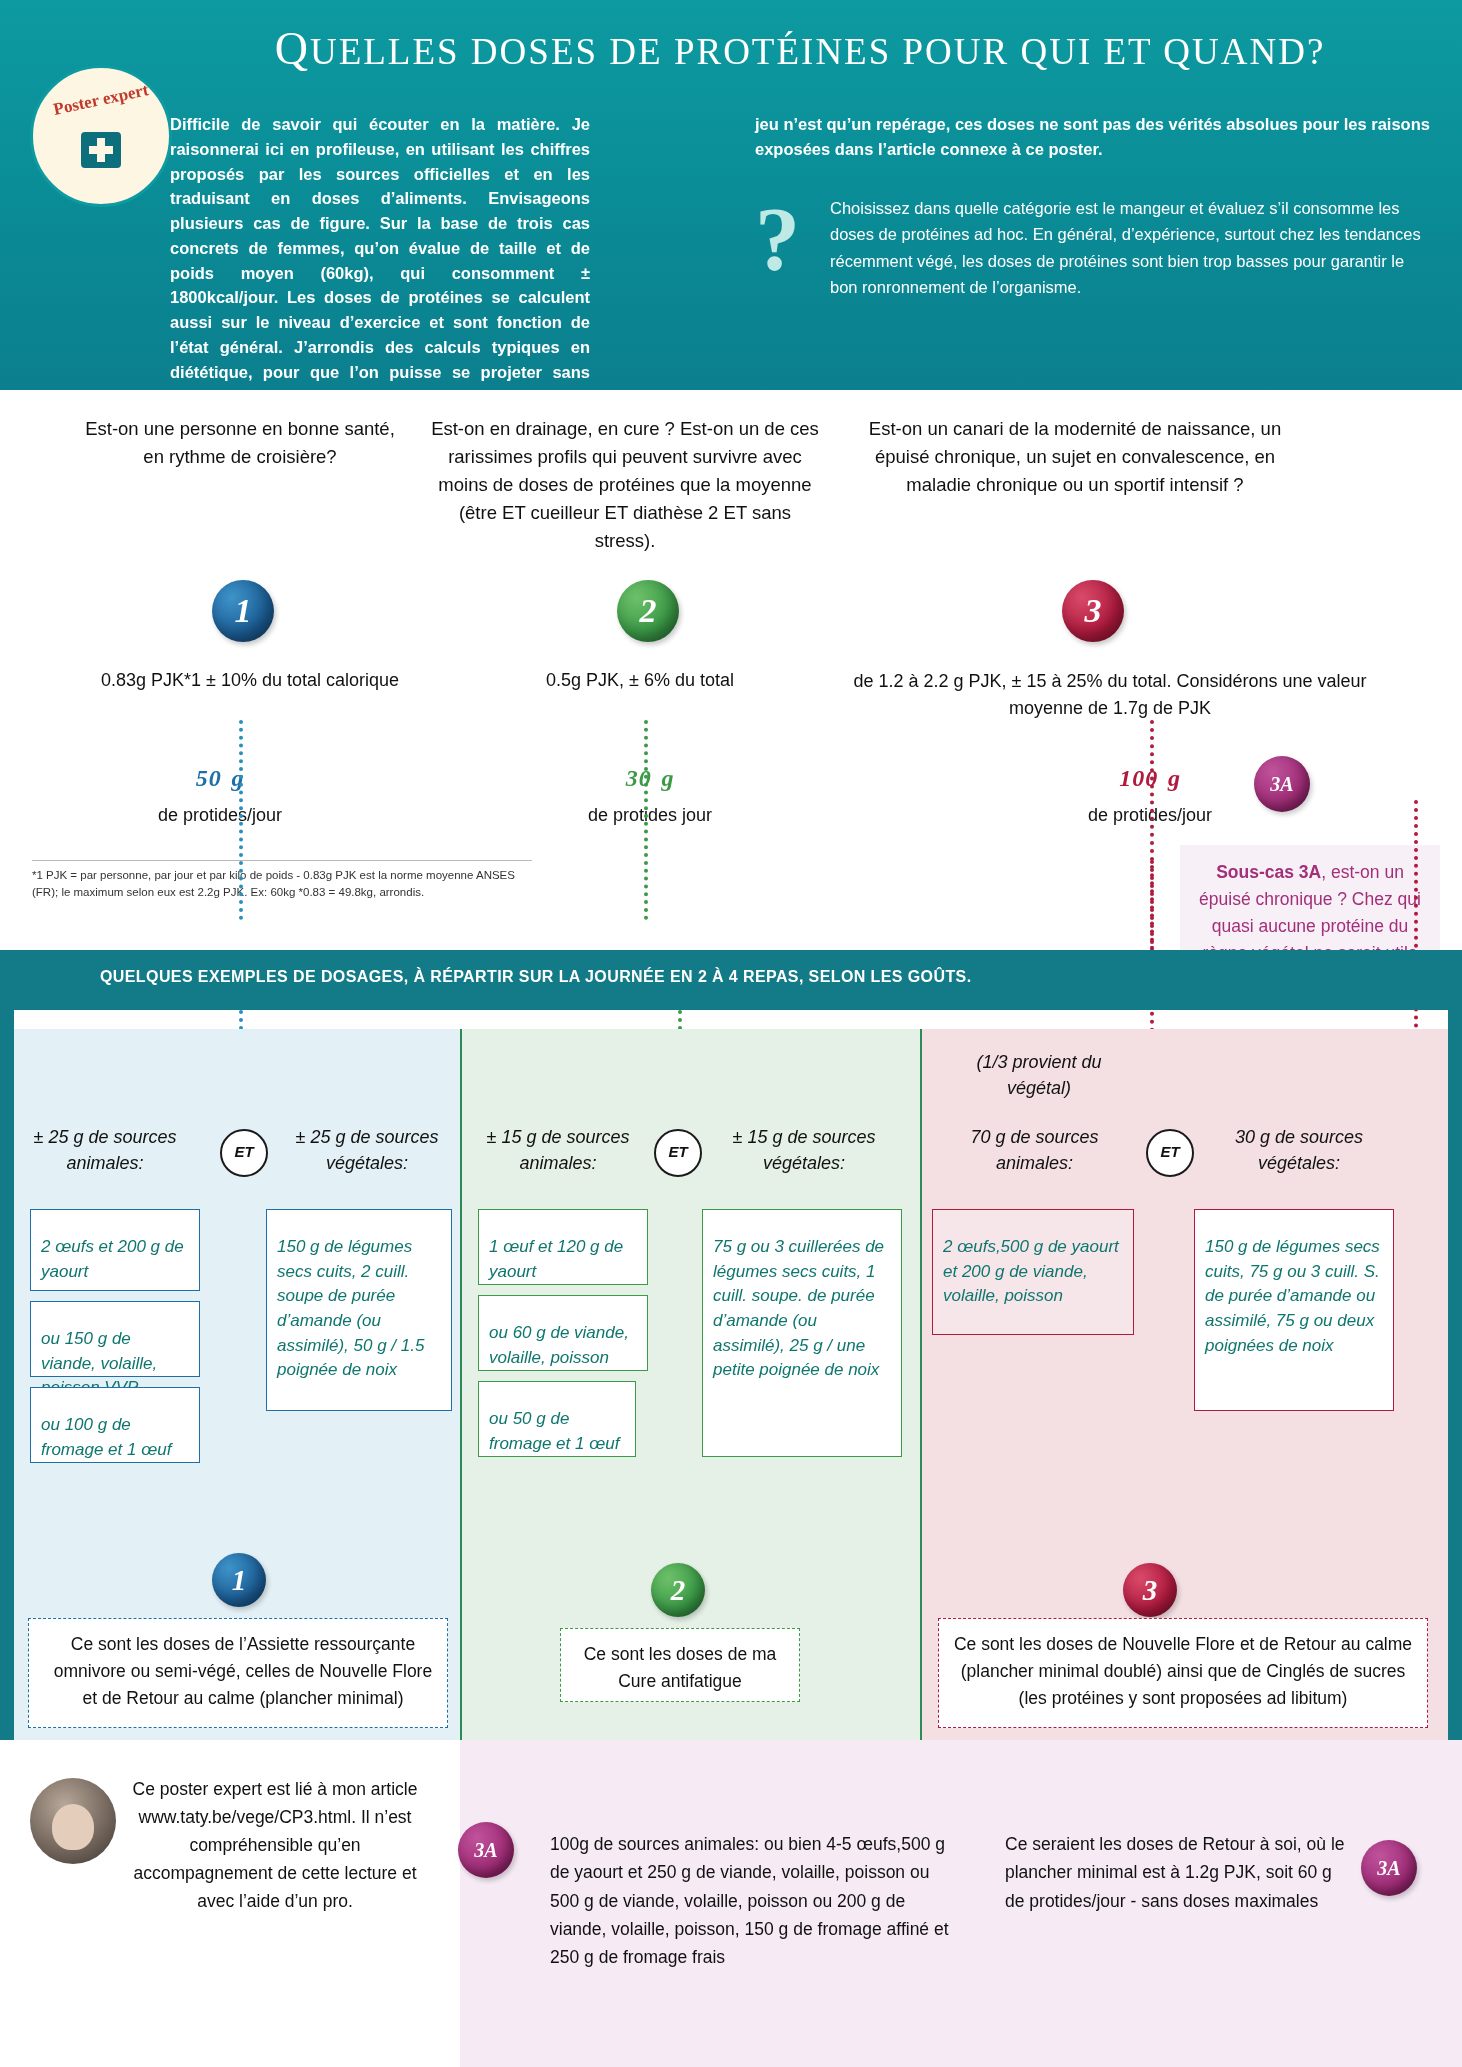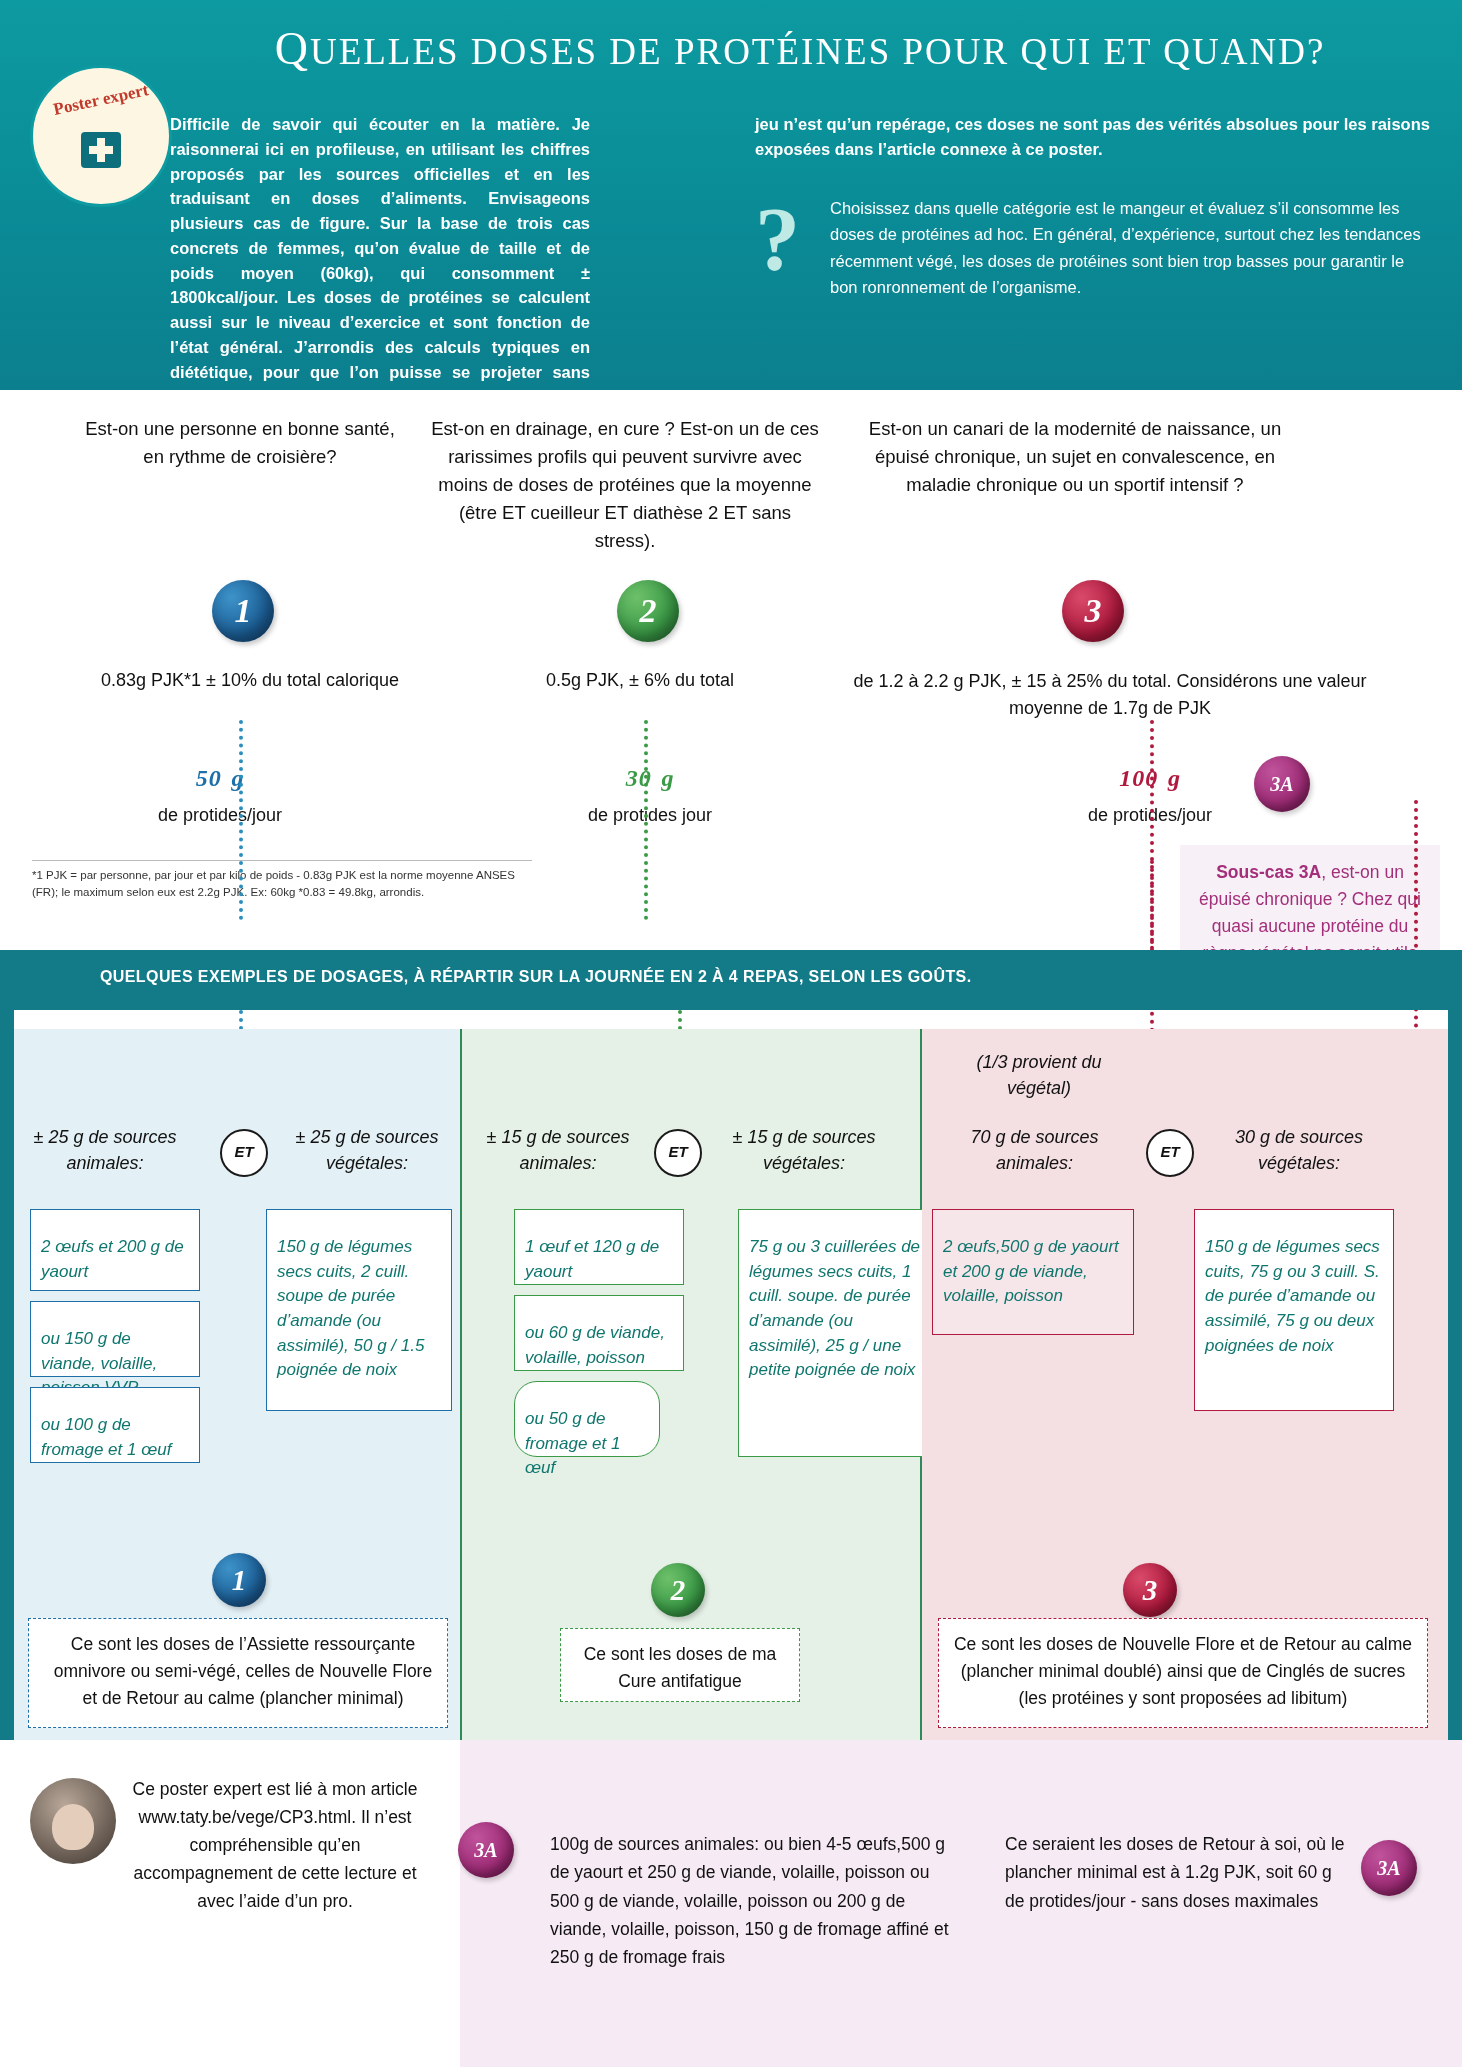--- a/index.html
+++ b/index.html
@@ -148,21 +148,21 @@
     position:absolute;width:44px;height:44px;border-radius:50%;
     border:2px solid #1a1a1a;background:#fff;text-align:center;line-height:42px;
     font-size:15px;font-weight:bold;color:#111;
   }
 
   .box{
     position:absolute;box-sizing:border-box;background:#ffffff;
     font-size:17px;line-height:1.45;padding:25px 10px;color:#0f766e;
   }
   .box.blue{border:1.6px solid #1c6fa8;}
-  .box.green{border:1.6px solid #3a9a46;margin-left:36px;}
+  .box.green{border:1.6px solid #3a9a46;}
   .box.red{border:1.6px solid #b01a3e;}
   .box.redfill{background:#f6e6e9;border:1.6px solid #b01a3e;}
 
   
   .concl{
     position:absolute;box-sizing:border-box;background:#fff;text-align:center;
     font-size:17.5px;line-height:1.55;padding:12px 14px;color:#111;
   }
   .concl.blue{border:1.6px dashed #1c6fa8;padding-left:24px;}
   .concl.green{border:1.6px dashed #3a9a46;}
@@ -286,21 +286,21 @@
     <div class="box blue" style="left:252px;top:180px;width:186px;height:202px;">150 g de légumes secs cuits, 2 cuill. soupe de purée d’amande (ou assimilé), 50 g / 1.5 poignée de noix</div>
   </div>
 
   <div class="panel p2">
     <div class="lbl" style="left:16px;top:95px;width:160px;text-align:center;">± 15 g de sources animales:</div>
     <div class="et" style="left:192px;top:100px;">ET</div>
     <div class="lbl" style="left:252px;top:95px;width:180px;text-align:center;">± 15 g de sources végétales:</div>
 
     <div class="box green" style="left:16px;top:180px;width:170px;height:76px;">1 œuf et 120 g de yaourt</div>
     <div class="box green" style="left:16px;top:266px;width:170px;height:76px;">ou 60 g de  viande, volaille, poisson</div>
-    <div class="box green" style="left:16px;top:352px;width:146px;height:76px;border-radius:23px;">ou 50 g de fromage et 1 œuf</div>
+    <div class="box green" style="left:16px;top:352px;width:158px;height:76px;">ou 50 g de fromage et 1 œuf</div>
     <div class="box green" style="left:240px;top:180px;width:200px;height:248px;">75 g ou 3 cuillerées de légumes secs cuits, 1 cuill. soupe. de purée d’amande (ou assimilé), 25 g / une petite poignée de noix</div>
   </div>
 
   <div class="panel p3">
     <div class="lbl" style="left:22px;top:20px;width:190px;text-align:center;">(1/3 provient du végétal)</div>
     <div class="lbl" style="left:10px;top:95px;width:205px;text-align:center;">70 g de sources animales:</div>
     <div class="et" style="left:224px;top:100px;">ET</div>
     <div class="lbl" style="left:282px;top:95px;width:190px;text-align:center;">30 g de sources végétales:</div>
 
     <div class="box redfill" style="left:10px;top:180px;width:202px;height:126px;">2 œufs,500 g de yaourt et 200 g de viande, volaille, poisson</div>

